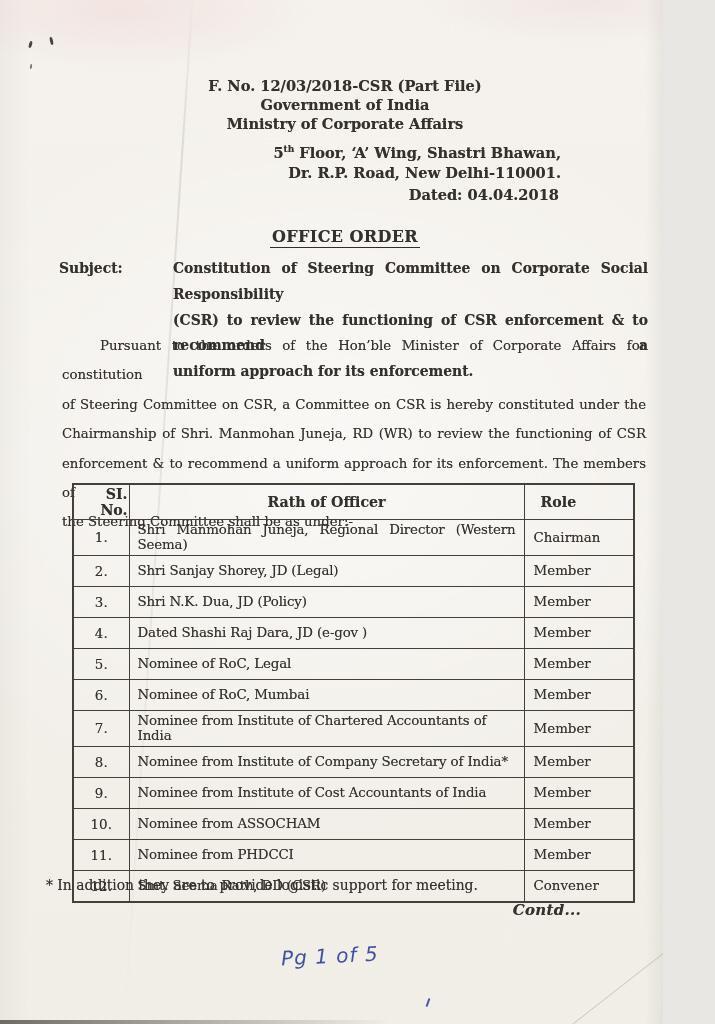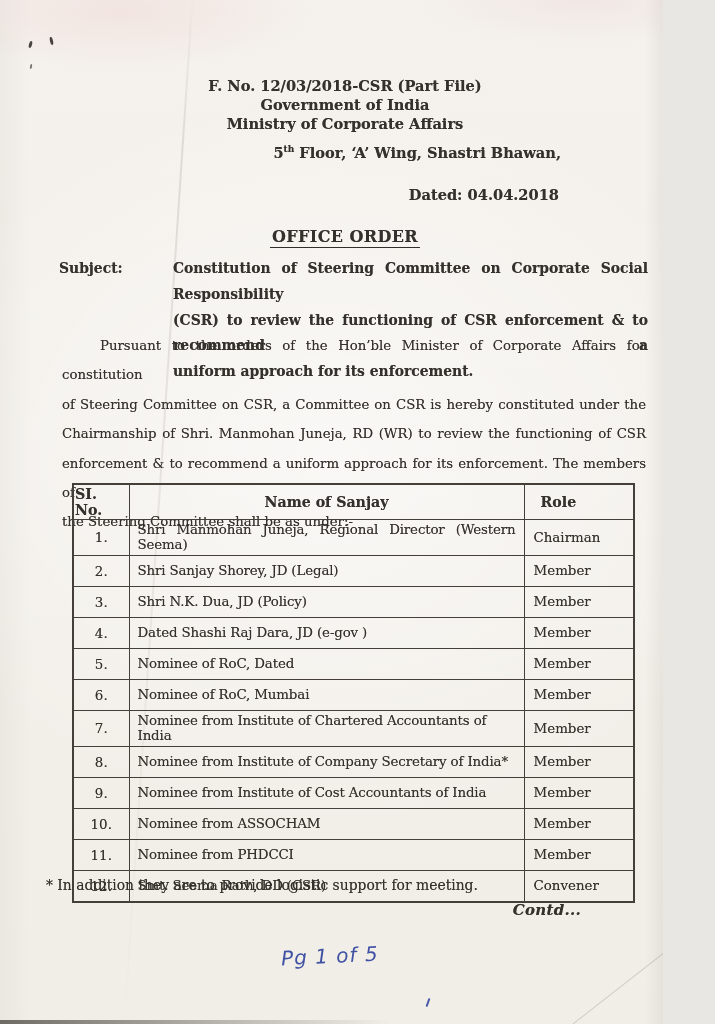--- a/index.html
+++ b/index.html
@@ -39,21 +39,21 @@
   .body-para .tline:first-child { text-indent:38px; }
 
   .tline { white-space:nowrap; }
   .tline.stretch { white-space:normal; text-align:justify; text-align-last:justify; }
 
   table.officers { top:483px; left:72px; width:561px; border-collapse:collapse;
     table-layout:fixed; font-size:13.4px; }
   table.officers, table.officers th, table.officers td { border:1.6px solid #443f39; }
   table.officers { border-width:2px; }
   th { font-size:14.2px; font-weight:700; height:27px; }
-  th.col-sl { text-align:left;margin-top:8px; }
+  th.col-sl { text-align:right;margin-top:8px; }
   th.col-name { text-align:center; }
   th.col-role { text-align:left; padding-left:16px; }
   td { height:25px; padding:2px 8px 3px; vertical-align:middle; }
   td.col-sl { text-align:center; padding:2px 2px; }
   td.col-name { letter-spacing:-0.15px; padding-left:8px; }
   td.col-role { padding-left:9px; }
   td .stretch { text-align:justify; text-align-last:justify; }
 
   .footnote { top:877px; left:46px; font-size:13.9px; }
   .contd { top:901px; right:82px; font-weight:700; font-style:italic; font-size:15px; letter-spacing:0.3px; }
@@ -89,20 +89,21 @@
   <div class="abs crease"></div>
 
   <div class="abs header-block">
     <div>F. No. 12/03/2018-CSR (Part File)</div>
     <div>Government of India</div>
     <div>Ministry of Corporate Affairs</div>
   </div>
 
   <div class="abs address-block">
     <div><span>5</span><sup>th</sup><span> Floor, ‘A’ Wing, Shastri Bhawan,</span></div>
+    <div>Dr. R.P. Road, New Delhi-110001.</div>
   </div>
 
   <div class="abs dated">Dated: 04.04.2018</div>
 
   <div class="abs title-wrap">
     <span class="title">OFFICE ORDER</span>
   </div>
 
   <div class="abs subject">
     <div class="subject-label">Subject:</div>
@@ -123,21 +124,21 @@
 
   <table class="abs officers">
     <colgroup>
         <col style="width:56px">
         <col style="width:395px">
         <col style="width:110px">
       </colgroup>
     <thead>
       <tr>
         <th class="col-sl">SI. No.</th>
-        <th class="col-name">Name of Sanjay</th>
+        <th class="col-name">Rath of Officer</th>
         <th class="col-role">Role</th>
       </tr>
     </thead>
     <tbody id="officers-body">
         <tr>
           <td class="col-sl">1.</td>
           <td class="col-name">
             <div class="stretch">Shri Manmohan Juneja, Regional Director (Western</div>
             <div>Seema)</div>
           </td>
@@ -153,21 +154,21 @@
           <td class="col-name">Shri N.K. Dua, JD (Policy)</td>
           <td class="col-role">Member</td>
         </tr>
         <tr>
           <td class="col-sl">4.</td>
           <td class="col-name">Dated Shashi Raj Dara, JD (e-gov )</td>
           <td class="col-role">Member</td>
         </tr>
         <tr>
           <td class="col-sl">5.</td>
-          <td class="col-name">Nominee of RoC, Dated</td>
+          <td class="col-name">Nominee of RoC, Legal</td>
           <td class="col-role">Member</td>
         </tr>
         <tr>
           <td class="col-sl">6.</td>
           <td class="col-name">Nominee of RoC, Mumbai</td>
           <td class="col-role">Member</td>
         </tr>
         <tr>
           <td class="col-sl">7.</td>
           <td class="col-name">Nominee from Institute of Chartered Accountants of India</td>

